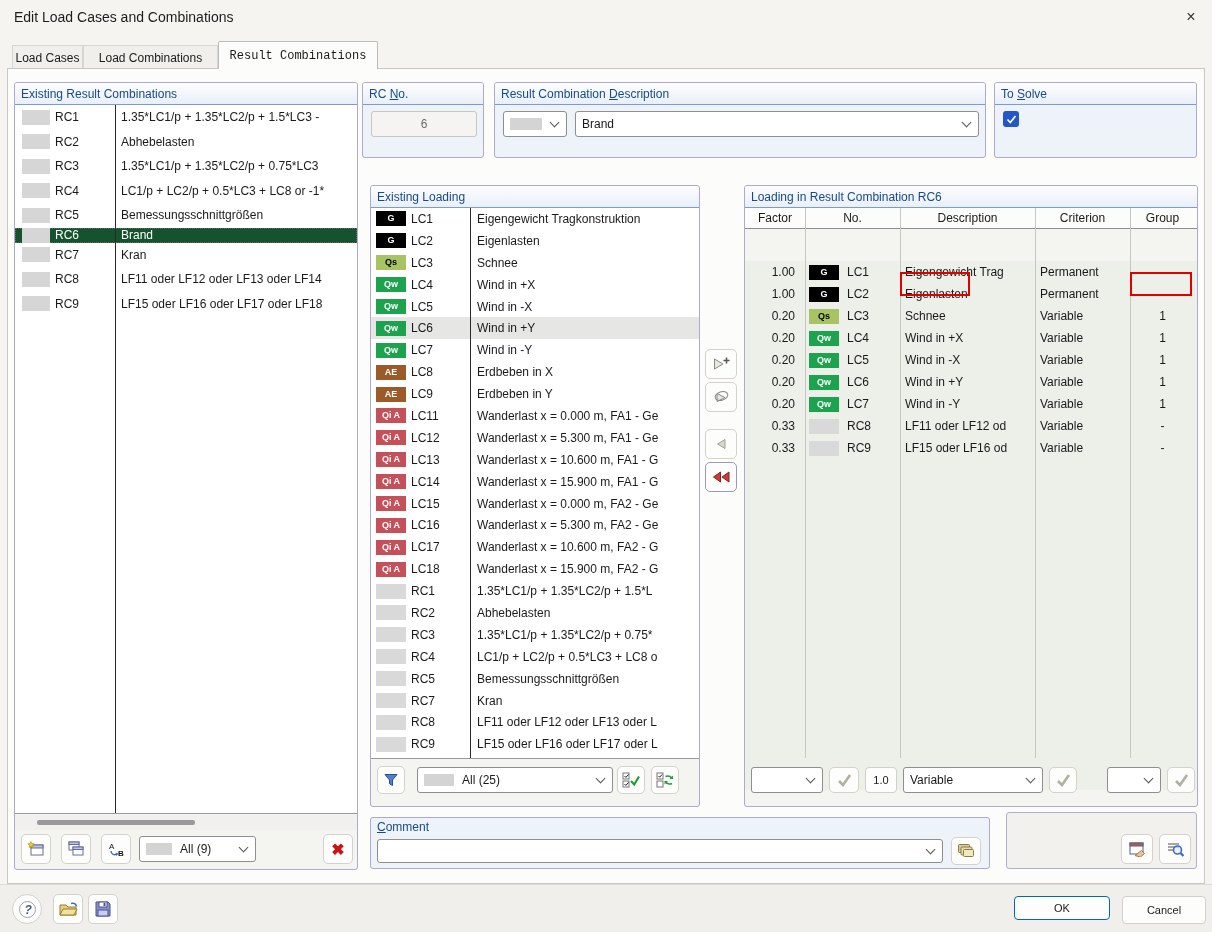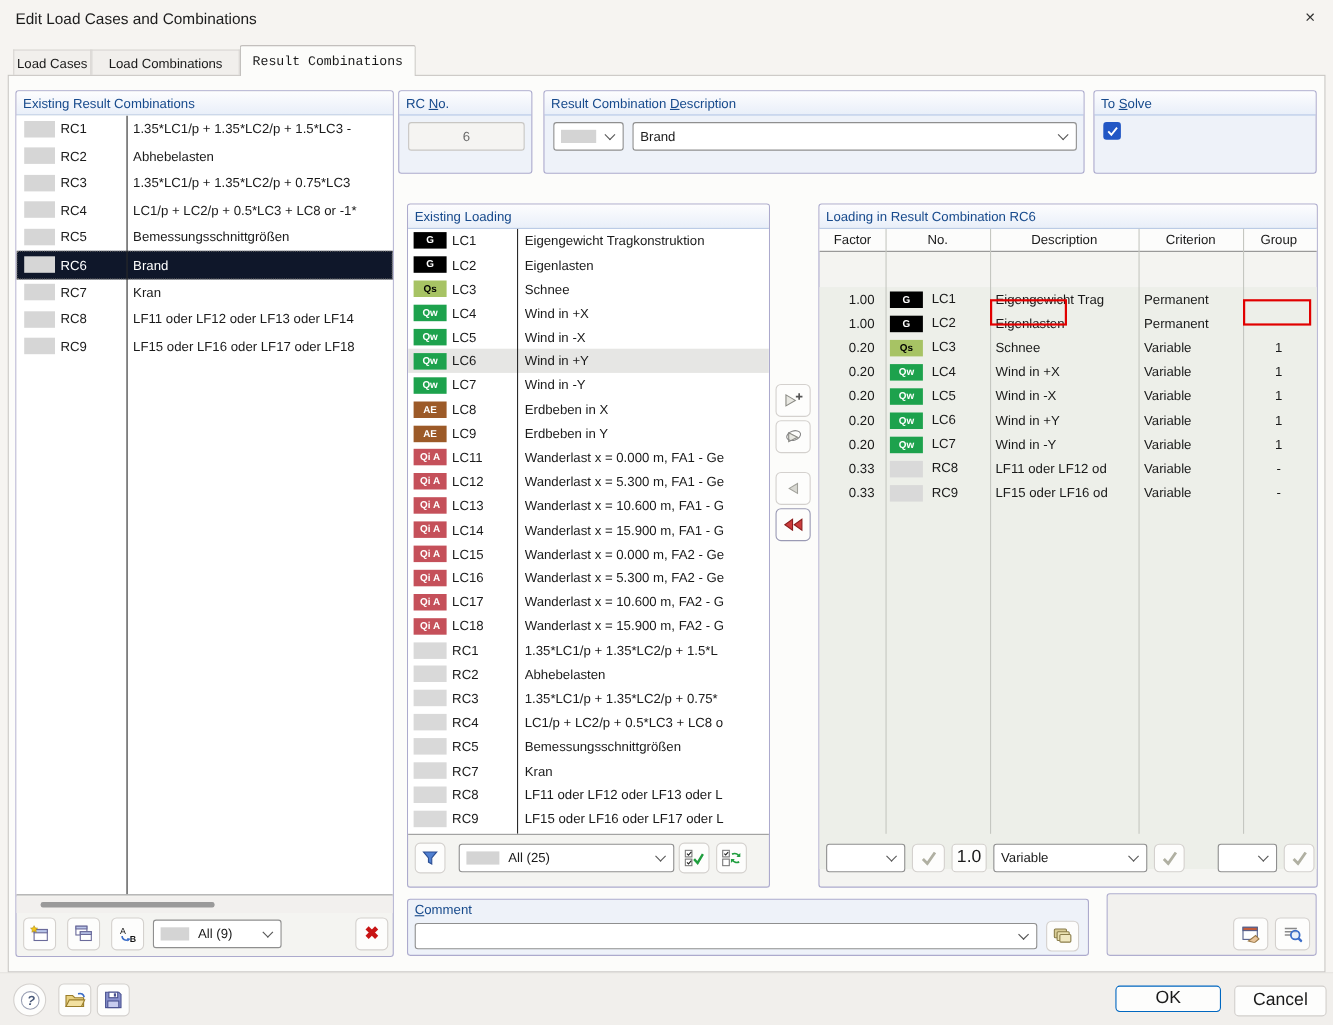--- a/index.html
+++ b/index.html
@@ -65,21 +65,21 @@
   .c-crit { padding-left:5px; overflow:hidden; }
   .c-group { text-align:center; }
   .colline { position:absolute; width:1px; background:#c5c7c1; }
   .redbox { position:absolute; border:2px solid #e10000; z-index:9; }
   
   .hscroll { position:absolute; background:#f2f0ee; }
   .hthumb { position:absolute; height:5px; top:5px; background:#9a9a9a; border-radius:2px; }
   .sep { position:absolute; left:0; width:100%; height:1px; background:#dedcd9; }
   .footer { position:absolute; left:0; top:885px; width:100%; height:47px; background:#f1efec; }
   .pushbtn { position:absolute; background:#fdfdfc; border:1px solid #d2cfcc; border-radius:4px;
-             text-align:center; font-size:16px; display:flex; align-items:center; justify-content:center; }
+             text-align:center; font-size:11px; display:flex; align-items:center; justify-content:center; }
   .pushbtn.default { border:1px solid #0067c0; }
   .panel { position:absolute; background:#f2f1ee; border:1px solid #b0aecf; border-radius:3px; }
   .xglyph { color:#c81414; font-size:16px; font-weight:bold; }
 </style>
 </head>
 <body>
 
 <div class="dlg">
 
   <div class="titlebar">
@@ -114,21 +114,21 @@
           <div class="lrow" style="height: 24.5px;">
             <span class="swatch"></span>
             <span class="lname">RC4</span>
             <span class="ldesc">LC1/p + LC2/p + 0.5*LC3 + LC8 or -1*</span>
           </div>
           <div class="lrow" style="height: 24.5px;">
             <span class="swatch"></span>
             <span class="lname">RC5</span>
             <span class="ldesc">Bemessungsschnittgrößen</span>
           </div>
-          <div class="lrow sel" style="height: 26px; background: #0f172a;">
+          <div class="lrow sel" style="height: 15px; background: #14532d;">
             <span class="swatch"></span>
             <span class="lname">RC6</span>
             <span class="ldesc">Brand</span>
           </div>
           <div class="lrow" style="height: 24.5px;">
             <span class="swatch"></span>
             <span class="lname">RC7</span>
             <span class="ldesc">Kran</span>
           </div>
           <div class="lrow" style="height: 24.5px;">

